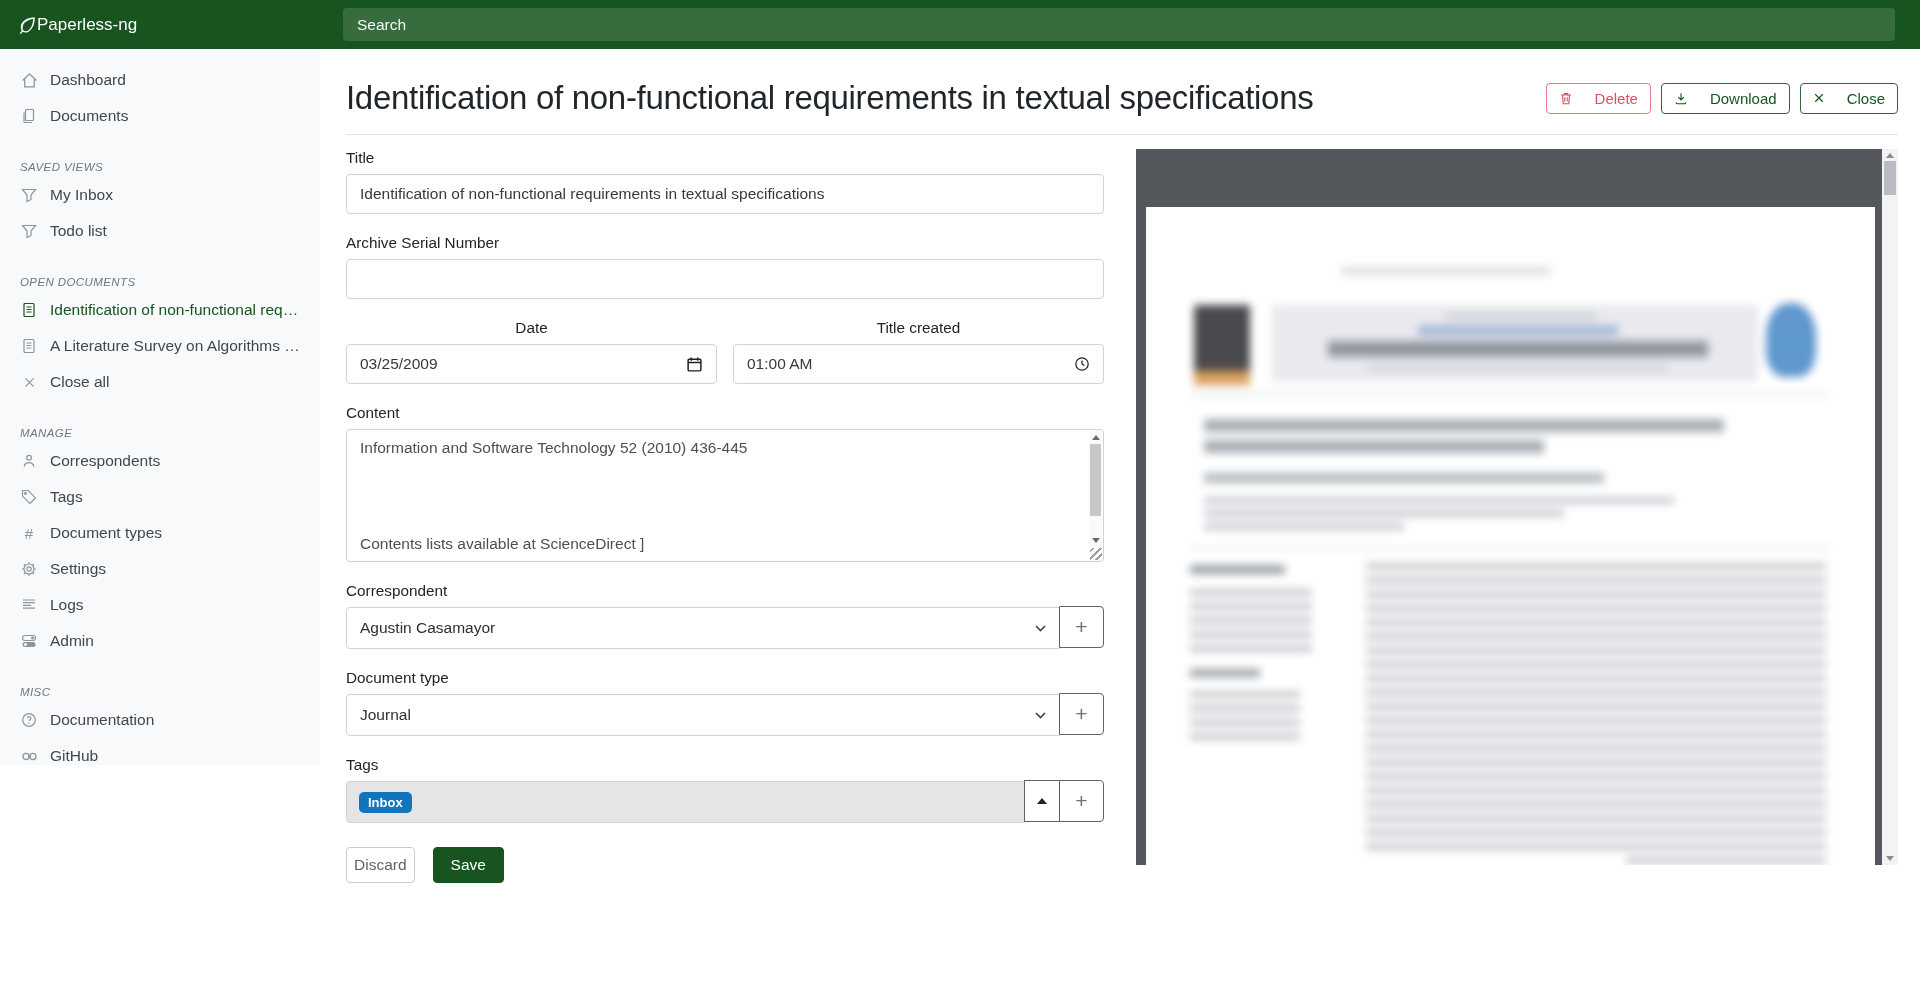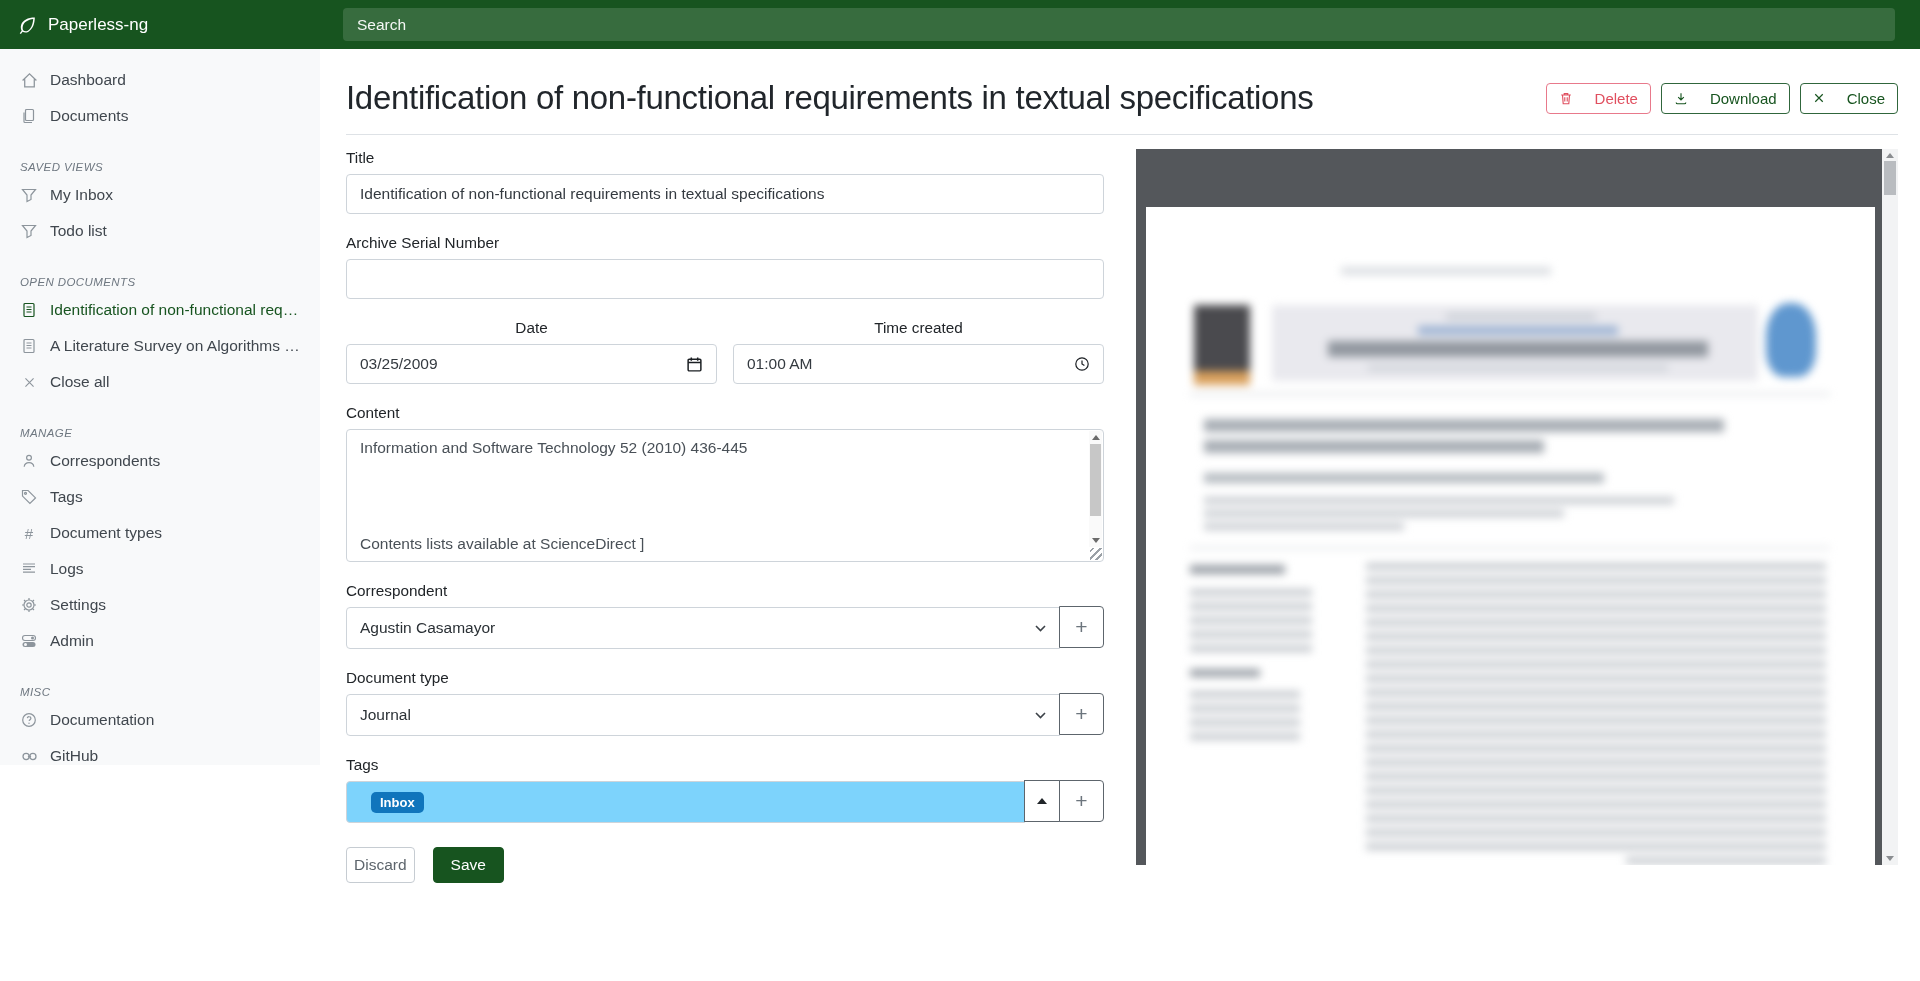--- a/index.html
+++ b/index.html
@@ -2,21 +2,21 @@
 <html><head>
 <meta charset="utf-8">
 <style>
   html,body{margin:0;padding:0;}
   body{width:1920px;height:981px;overflow:hidden;background:#fff;
        font-family:"Liberation Sans","DejaVu Sans",sans-serif;color:#212529;}
   svg{display:block;}
 
   
   .navbar{height:49px;background:#17541f;display:flex;align-items:stretch;}
-  .brand{width:320px;flex-shrink:0;display:flex;align-items:center;gap:11px;padding-left:17px;color:#fff;font-size:17px;cursor:pointer;}
+  .brand{width:320px;flex-shrink:0;display:flex;align-items:center;padding-left:17px;color:#fff;font-size:17px;cursor:pointer;}
   .search-wrap{flex:1;display:flex;align-items:center;padding:0 25px 0 6px;}
   .search-input{width:100%;height:33px;background:rgba(255,255,255,.14);border:none;border-radius:4px;
                 color:#fff;font-size:15.5px;padding:0 14px;outline:none;font-family:inherit;box-sizing:border-box;}
   .search-input::placeholder{color:rgba(255,255,255,.95);}
 
   
   .app{display:flex;height:716px;}
   .sidebar{width:320px;flex-shrink:0;background:#f8f9fa;padding-top:13px;overflow:hidden;}
   .main{flex:1;padding:0 22px 0 26px;display:flex;flex-direction:column;min-width:0;}
 
@@ -60,21 +60,21 @@
     background:repeating-linear-gradient(135deg,transparent 0 2px,#9aa0a6 2px 3.5px,transparent 3.5px 5px);}
 
   .select-group{display:flex;}
   .select{flex:1;min-width:0;height:40px;border:1px solid #ced4da;border-radius:4px 0 0 4px;display:flex;align-items:center;
           justify-content:space-between;padding:0 13px;font-size:15.5px;color:#2b3136;background:#fff;cursor:pointer;}
   .addon-btn{width:45px;height:42px;margin-top:-1px;border:1px solid #5d656c;margin-left:-1px;background:#fff;color:#6c757d;
              font-size:21px;font-weight:400;display:flex;align-items:center;justify-content:center;cursor:pointer;font-family:inherit;}
   .addon-btn.rr{border-radius:0 4px 4px 0;}
   .caret-up{width:0;height:0;border-left:5px solid transparent;border-right:5px solid transparent;border-bottom:6px solid #212529;}
   .tags-box{flex:1;min-width:0;height:40px;border:1px solid #ced4da;border-radius:4px 0 0 4px;display:flex;align-items:center;
-            padding:0 24px;background:#7dd3fc;cursor:text;}
+            padding:0 12px;background:#e5e5e5;cursor:text;}
   .tag-badge{display:inline-block;padding:3px 9px;border-radius:5px;color:#fff;font-size:13px;font-weight:bold;}
 
   .action-row{display:flex;gap:18px;margin-top:24px;}
   .btn-discard{height:36px;padding:0 7px;font-size:15.5px;border:1px solid #c6ccd2;border-radius:4px;color:#5d656c;background:#fff;cursor:pointer;font-family:inherit;}
   .btn-save{height:36px;padding:0 17px;font-size:15.5px;border:1px solid #17541f;border-radius:4px;color:#fff;background:#17541f;cursor:pointer;font-family:inherit;}
 
   
   .preview{position:relative;width:762px;height:716px;background:#54575b;flex-shrink:0;overflow:hidden;align-self:flex-start;}
   .pv-page{position:absolute;left:10px;top:58px;width:729px;height:658px;background:#fff;overflow:hidden;}
   .page-blur{position:absolute;inset:0;filter:blur(4px);}
@@ -189,34 +189,34 @@
       </span>
       <span class="lbl">Tags</span>
     </div>
     <div class="side-item">
       <span class="ico">#</span>
       <span class="lbl">Document types</span>
     </div>
     <div class="side-item">
       <span class="ico">
         <svg width="16" height="16" viewBox="0 0 16 16" fill="none" stroke="currentColor" stroke-width="1.2">
-            <path d="M2 4h12M2 6.7h12M2 9.4h8M2 12.1h12" transform="translate(0,-1)"></path>
-          </svg>
-      </span>
-      <span class="lbl">Logs</span>
-    </div>
-    <div class="side-item">
-      <span class="ico">
-        <svg width="16" height="16" viewBox="0 0 16 16" fill="none" stroke="currentColor" stroke-width="1.2">
             <circle cx="8" cy="8" r="2.2"></circle>
             <circle cx="8" cy="8" r="5"></circle>
             <path d="M8 1v2M8 13v2M1 8h2M13 8h2M3 3l1.4 1.4M11.6 11.6 13 13M13 3l-1.4 1.4M4.4 11.6 3 13"></path>
           </svg>
       </span>
       <span class="lbl">Settings</span>
+    </div>
+    <div class="side-item">
+      <span class="ico">
+        <svg width="16" height="16" viewBox="0 0 16 16" fill="none" stroke="currentColor" stroke-width="1.2">
+            <path d="M2 4h12M2 6.7h12M2 9.4h8M2 12.1h12" transform="translate(0,-1)"></path>
+          </svg>
+      </span>
+      <span class="lbl">Logs</span>
     </div>
     <div class="side-item">
       <span class="ico">
         <svg width="16" height="16" viewBox="0 0 16 16">
             <rect x="1.5" y="2.5" width="13" height="5" rx="2.5" fill="none" stroke="currentColor" stroke-width="1.1"></rect>
             <circle cx="11.5" cy="5" r="1.5" fill="currentColor"></circle>
             <rect x="1.5" y="9" width="13" height="5" rx="2.5" fill="currentColor"></rect>
             <circle cx="4.5" cy="11.5" r="1.5" fill="#f8f9fa"></circle>
           </svg>
       </span>
@@ -306,21 +306,21 @@
               <span>03/25/2009</span>
               <span>
                 <svg width="17" height="17" viewBox="0 0 16 16" fill="none" stroke="#1b1f23" stroke-width="1.4">
                     <rect x="2" y="3" width="12" height="11" rx="1"></rect>
                     <path d="M2 6.2h12M5 1.5v3M11 1.5v3"></path>
                   </svg>
               </span>
             </div>
           </div>
           <div class="fcol">
-            <div class="flabel">Time created</div>
+            <div class="flabel">Title created</div>
             <div class="finput iconned">
               <span>01:00 AM</span>
               <span>
                 <svg width="16" height="16" viewBox="0 0 16 16" fill="none" stroke="#1b1f23" stroke-width="1.2">
                     <circle cx="8" cy="8" r="6.2"></circle>
                     <path d="M8 4.4V8l2.4 1.6"></path>
                   </svg>
               </span>
             </div>
           </div>

